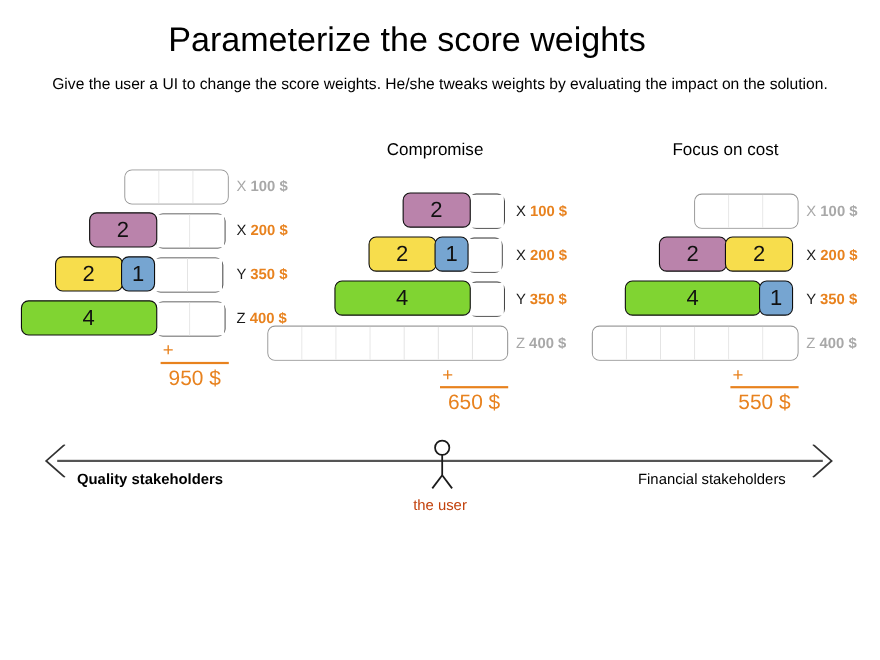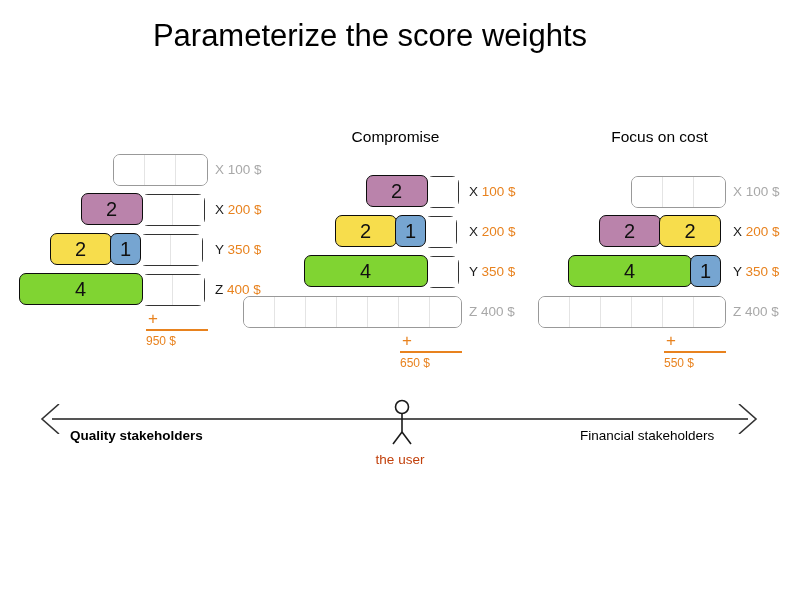--- a/index.html
+++ b/index.html
@@ -98,21 +98,21 @@
   .empties .cell { border-right: 1px solid #e4e4e4; }
   .empties .cell:last-child { border-right: none; }
 
   .lbl {
     margin-left: 7px;
     font-size: 13.5px;
     white-space: nowrap;
     line-height: 40px;
   }
   .lbl .k { color: #1a1a1a; }
-  .lbl .v { color: #e8821e; }
+  .lbl .v { color: #e8821e; font-weight: bold; }
   .row.inactive .lbl .k,
   .row.inactive .lbl .v { color: #a8a8a8; }
 
   
   .sum {
     position: relative;
     width: 247px;
     height: 44px;
     margin-top: 2px;
   }
@@ -130,23 +130,23 @@
     line-height: 14px;
     padding-left: 2px;
   }
   .sum-rule {
     height: 1.6px;
     background: #e8821e;
     margin-top: 3px;
     width: 62px;
   }
   .sum-val {
-    font-size: 12px;
+    font-size: 19px;
     color: #e8821e;
-    text-align: left;
+    text-align: center;
     margin-top: 3px;
     white-space: nowrap;
   }
 
   
   .axis-wrap { position: absolute; left: 0; top: 398px; width: 800px; height: 120px; }
   .axis-line {
     position: absolute;
     left: 52px; top: 20px;
     width: 696px; height: 2px;
@@ -178,20 +178,21 @@
     color: #c2410c;
     line-height: 19px;
   }
 </style>
 </head>
 <body>
 
 <div id="page">
 
   <div class="title">Parameterize the score weights</div>
+  <div class="subtitle">Give the user a UI to change the score weights. He/she tweaks weights by evaluating the impact on the solution.</div>
 
   <div id="columns-host">
       <div class="col col-0">
         <div class="rows">
           <div class="row inactive">
             <div class="bar-area">
               <div class="bar" style="width: 95px;">
                 <div class="cell"></div>
                 <div class="cell"></div>
                 <div class="cell"></div>

